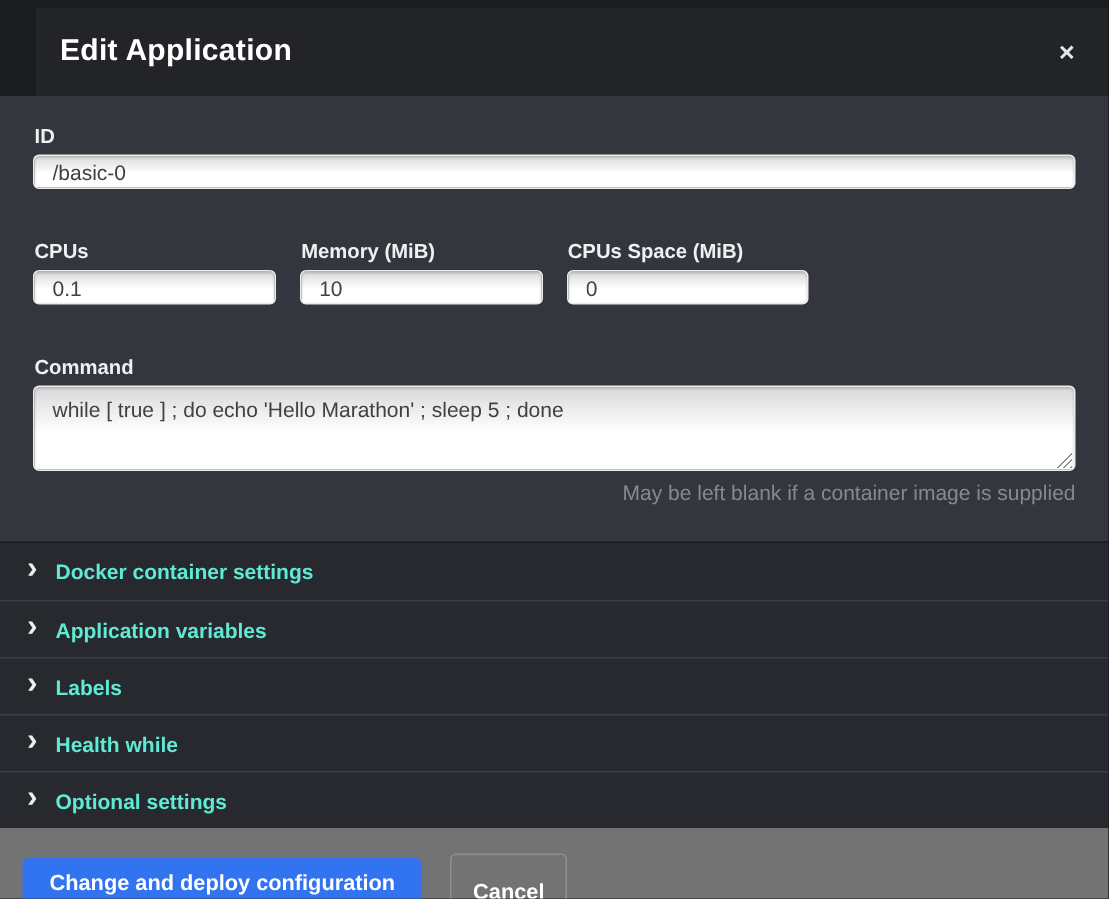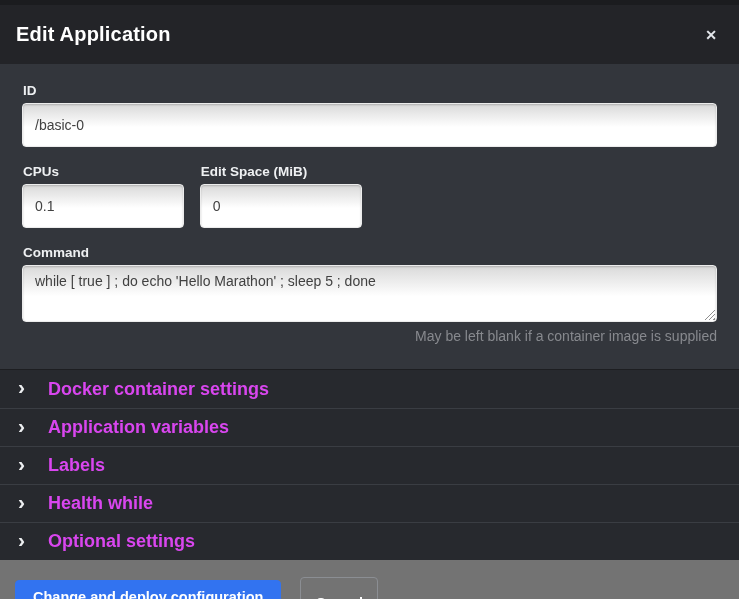--- a/index.html
+++ b/index.html
@@ -12,20 +12,21 @@
   }
   .modal { margin-top: 5px; width: 739px; }
 
   
   .modal-header {
     background: #232428;
     height: 59px;
     display: flex;
     align-items: center;
     padding: 0 16px;
+    margin-left: 24px;
   }
   .modal-title {
     margin: 0;
     color: #ffffff;
     font-size: 20px;
     font-weight: 700;
     letter-spacing: .2px;
   }
   .close-btn {
     margin-left: auto;
@@ -54,28 +55,28 @@
   .text-input, .cmd-textarea {
     width: 100%;
     background: linear-gradient(#d9d9d9, #ffffff 55%);
     border: 1px solid #ececec;
     border-radius: 4px;
     box-shadow: inset 0 1px 2px rgba(0,0,0,.2);
     color: #414141;
     font-size: 14px;
     font-family: "Liberation Sans", sans-serif;
     padding: 6px 12px;
-    height: 44px;
+    height: 23px;
     outline: none;
   }
   .grid4 {
     display: grid;
     grid-template-columns: repeat(4, 1fr);
     gap: 16px;
-    margin: 17px 0;
+    margin: 34px 0;
   }
   .ta-wrap { position: relative; }
   .cmd-textarea {
     display: block;
     height: 57px;
     resize: none;
     padding-top: 7px;
   }
   .resize-handle {
     position: absolute;
@@ -107,24 +108,23 @@
   .section-row + .section-row { border-top: 1px solid #3a3d43; }
   .chevron {
     color: #eceef0;
     font-size: 21px;
     font-weight: 700;
     line-height: 0;
     margin-right: 12px;
     transform: translateY(-2px);
   }
   .section-label {
-    color: #d946ef;
-    font-size: 18px;
-    font-weight: 700;
-    margin-left: 11px;
+    color: #5eead4;
+    font-size: 14px;
+    font-weight: 700;
   }
 
   
   .modal-footer {
     background: #737373;
     padding: 17px 15px;
     display: flex;
     gap: 19px;
     align-items: flex-end;
   }
@@ -165,21 +165,25 @@
       <label class="field-label">ID</label>
       <input class="text-input" type="text" value="/basic-0" style="">
     </div>
 
     <div class="grid4">
       <div>
         <label class="field-label">CPUs</label>
         <input class="text-input" type="text" value="0.1" style="">
       </div>
       <div>
-        <label class="field-label">Edit Space (MiB)</label>
+        <label class="field-label">Memory (MiB)</label>
+        <input class="text-input" type="text" value="10" style="">
+      </div>
+      <div>
+        <label class="field-label">CPUs Space (MiB)</label>
         <input class="text-input" type="text" value="0" style="">
       </div>
     </div>
 
     <div>
       <label class="field-label">Command</label>
       <div class="ta-wrap">
         <textarea class="cmd-textarea" style="">while [ true ] ; do echo 'Hello Marathon' ; sleep 5 ; done</textarea>
         <span class="resize-handle"></span>
       </div>

